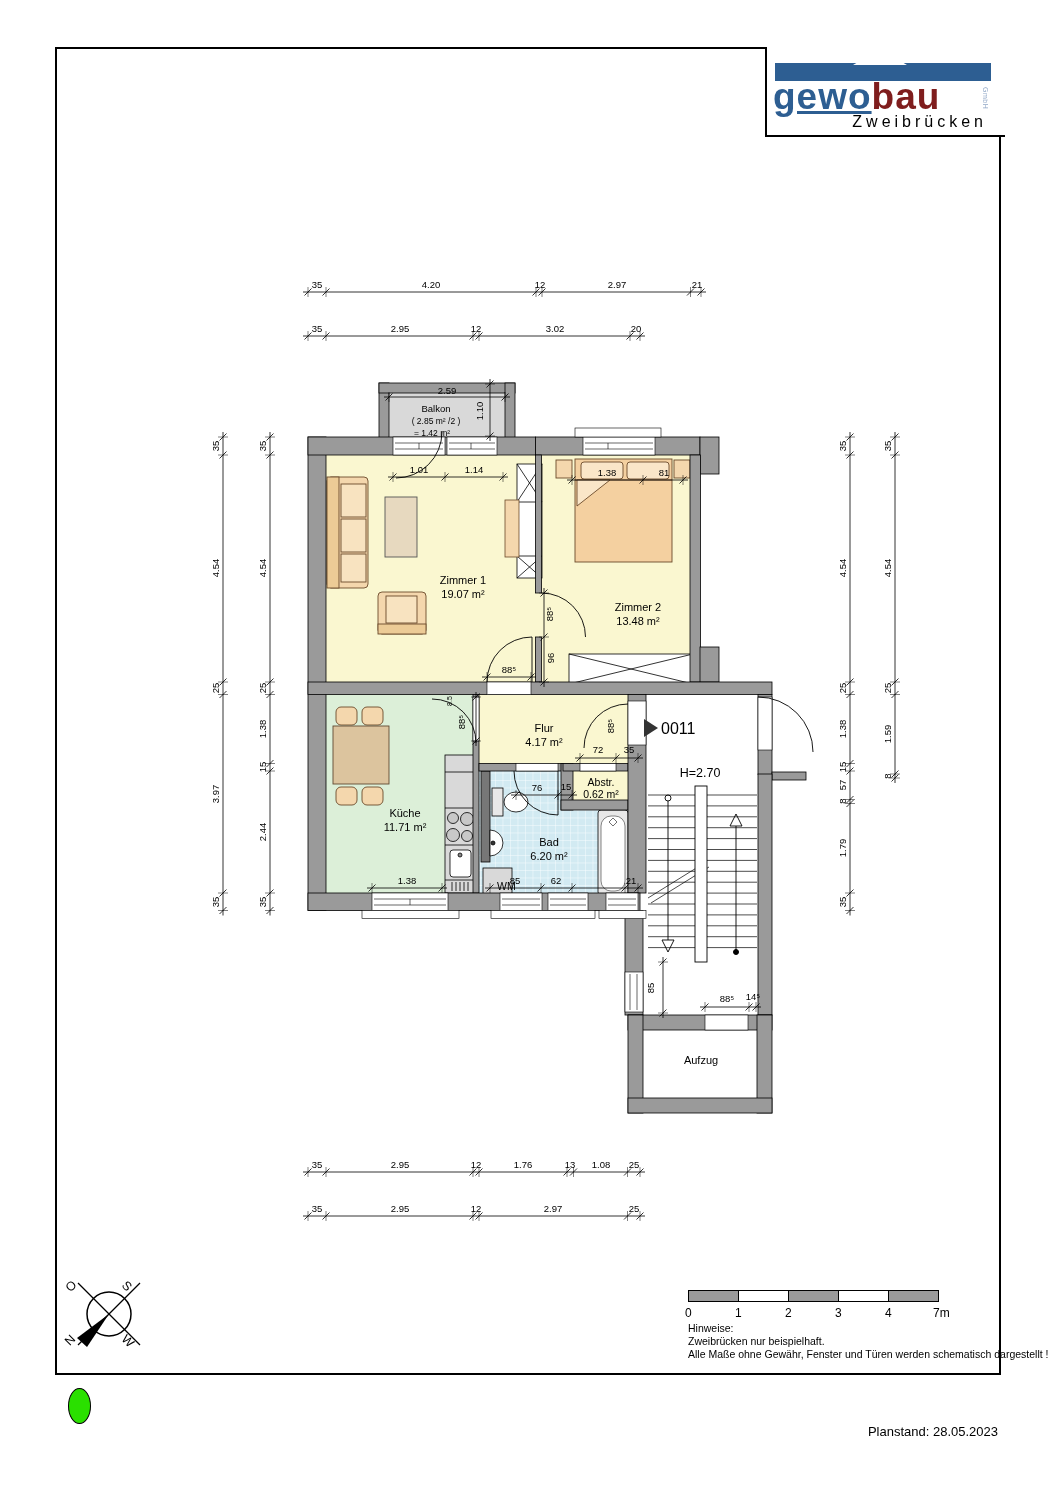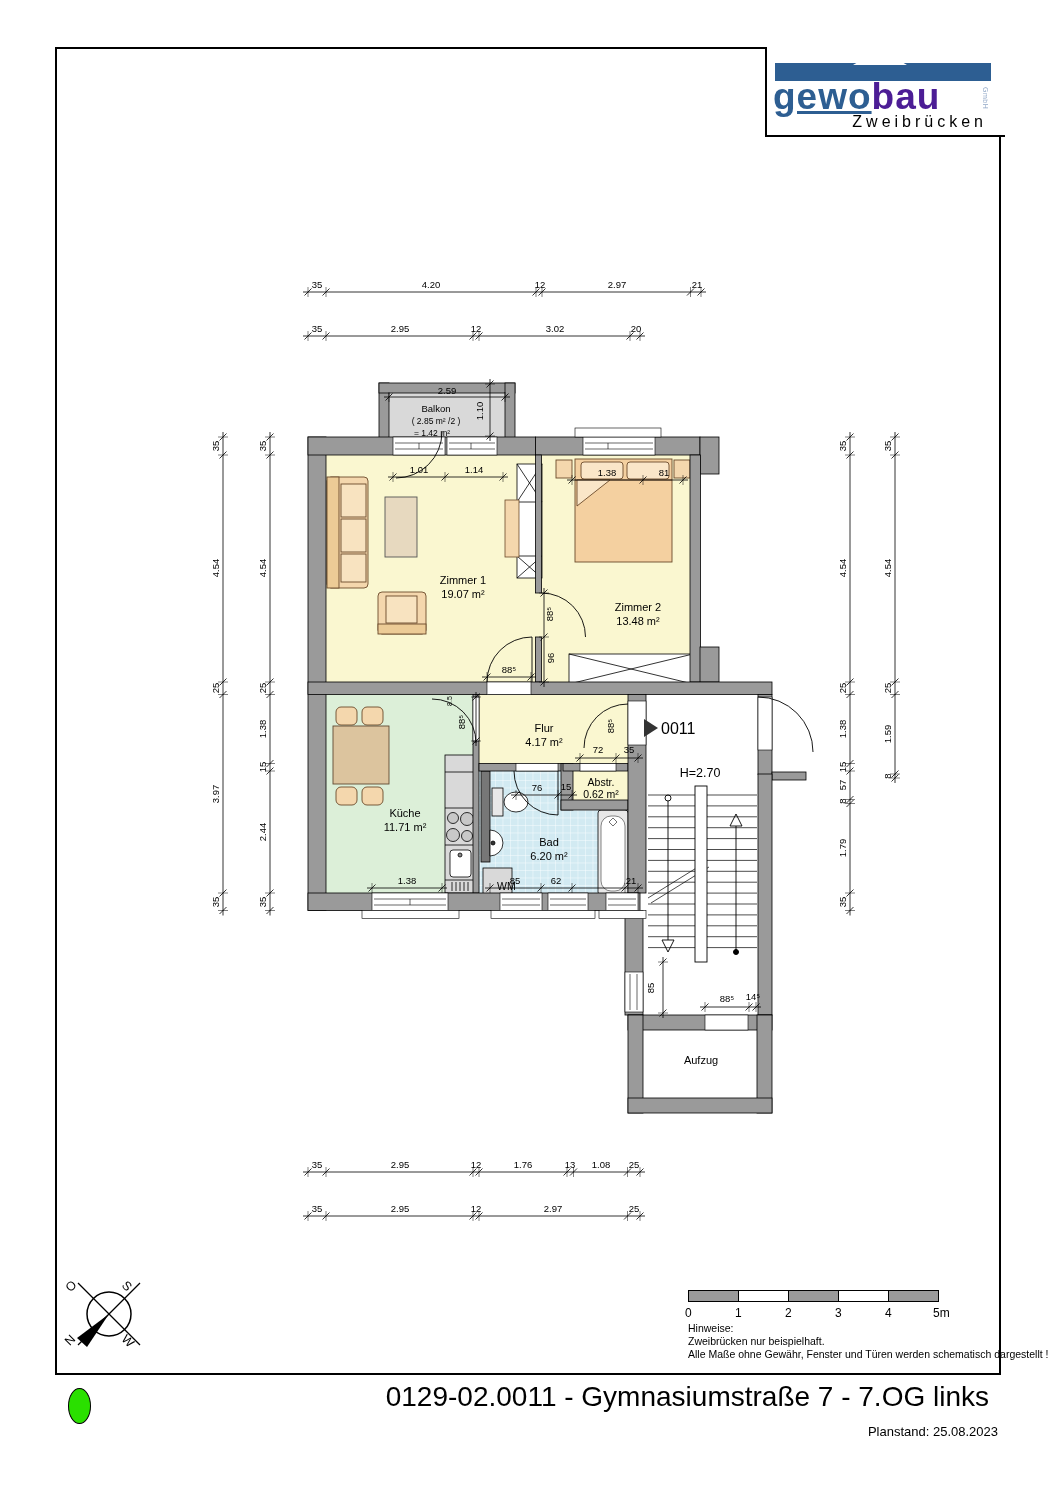--- a/index.html
+++ b/index.html
@@ -5,21 +5,21 @@
   html,body{margin:0;padding:0;background:#fff;}
   #stage{position:relative;width:1058px;height:1497px;background:#fff;overflow:hidden;
          font-family:"Liberation Sans","DejaVu Sans",sans-serif;}
   #plansvg{position:absolute;left:0;top:0;}
   .page-border{position:absolute;left:55px;top:47px;width:946px;height:1396px;border:2px solid #000;box-sizing:border-box;}
   .logo-box{position:absolute;left:765px;top:47px;width:240px;height:90px;border-left:2px solid #000;border-bottom:2px solid #000;box-sizing:border-box;background:#fff;}
   .logo-bar{position:absolute;left:8px;top:16px;width:216px;height:18px;background:#2d5e92;}
   .logo-roof{position:absolute;left:86px;top:2px;width:0;height:0;border-left:27px solid transparent;border-right:27px solid transparent;border-bottom:16px solid #fff;transform:translateY(0);}
   .logo-text{position:absolute;left:6px;top:30px;font-size:37px;font-weight:bold;letter-spacing:1px;line-height:40px;}
   .logo-bold{color:#2d5e92;text-decoration:underline;}
-  .logo-light{color:#4c1d95;text-align:right;}
+  .logo-light{color:#7f1d1d;text-align:right;}
   .logo-suffix{position:absolute;left:222px;top:40px;font-size:7px;color:#93a9c8;transform:rotate(90deg);transform-origin:left top;letter-spacing:0.5px;}
   .logo-city{position:absolute;right:18px;top:66px;font-size:16px;color:#000000;letter-spacing:4px;}
   .footer-band{position:absolute;left:55px;top:1373px;width:946px;height:70px;border-top:2px solid #000;box-sizing:border-box;background:#fff;}
   .green-dot{position:absolute;left:68px;top:1388px;width:23px;height:36px;border-radius:50%;background:#2ae000;border:1.5px solid #000;box-sizing:border-box;}
   .plan-title{position:absolute;right:69px;top:1381px;font-size:28px;color:#000;white-space:nowrap;}
   .planstand{position:absolute;right:60px;top:1424px;font-size:13px;color:#000;}
   .scalebar{position:absolute;left:688px;top:1290px;height:13px;}
   .scaleseg{position:absolute;top:0;width:51px;height:12px;border:1px solid #000;box-sizing:border-box;}
   .seg-dark{background:#9a9a9a;} .seg-light{background:#fff;}
   .scalelbl{position:absolute;top:16px;font-size:12px;color:#000;}
@@ -581,27 +581,26 @@
   <div class="scaleseg seg-dark" style="left:0px"></div>
   <div class="scaleseg seg-light" style="left:50px"></div>
   <div class="scaleseg seg-dark" style="left:100px"></div>
   <div class="scaleseg seg-light" style="left:150px"></div>
   <div class="scaleseg seg-dark" style="left:200px"></div>
   <span class="scalelbl" style="left:-3px">0</span>
   <span class="scalelbl" style="left:47px">1</span>
   <span class="scalelbl" style="left:97px">2</span>
   <span class="scalelbl" style="left:147px">3</span>
   <span class="scalelbl" style="left:197px">4</span>
-  <span class="scalelbl" style="left:245px">5m</span>
+  <span class="scalelbl" style="left:245px">7m</span>
 </div>
 
 <div class="notes">
   <div>Hinweise:</div>
   <div>Zweibrücken nur beispielhaft.</div>
   <div>Alle Maße ohne Gewähr, Fenster und Türen werden schematisch dargestellt !</div>
 </div>
 
 <div class="footer-band"></div>
 <div class="green-dot"></div>
-<div class="plan-title">0129-02.0011 - Gymnasiumstraße 7 - 7.OG links</div>
-<div class="planstand">Planstand: 25.08.2023</div>
+<div class="planstand">Planstand: 28.05.2023</div>
 
 </div>
 
 </body></html>

